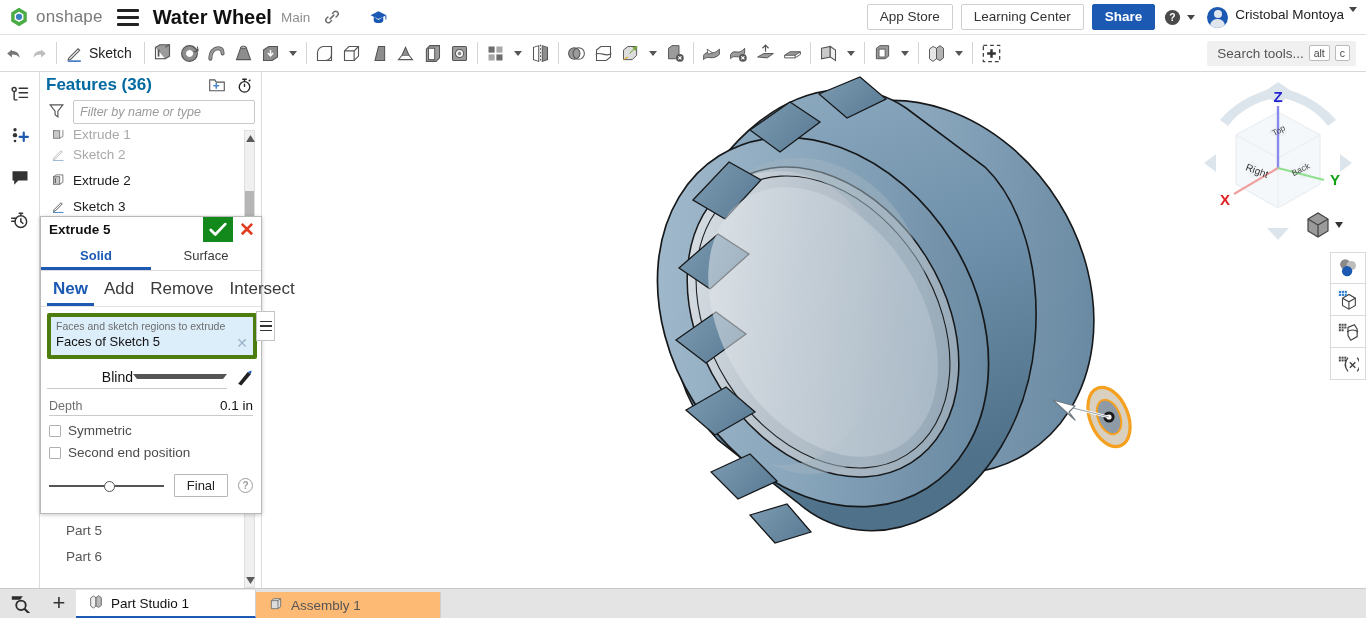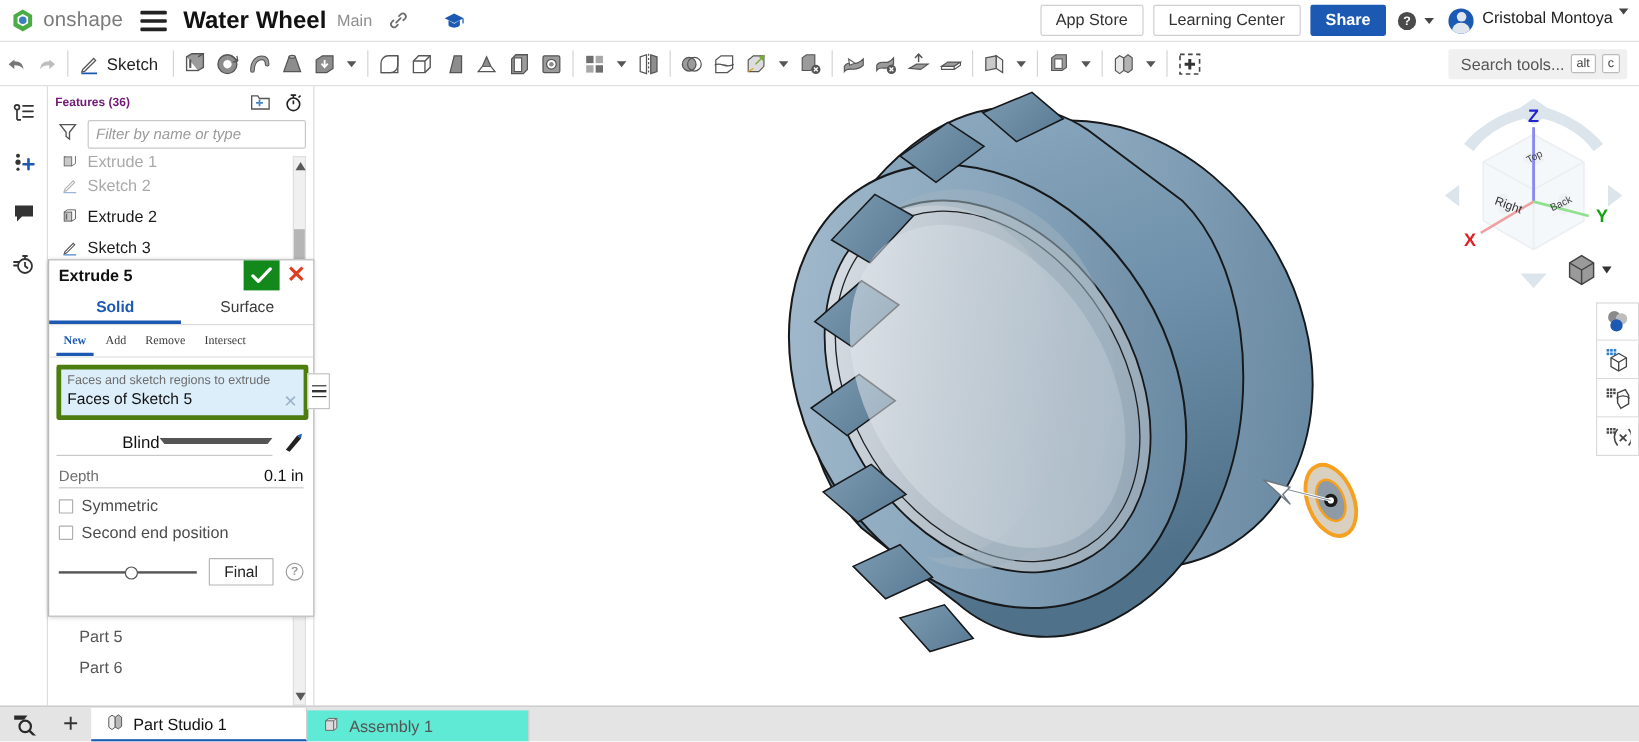--- a/index.html
+++ b/index.html
@@ -74,21 +74,21 @@
     display: flex; flex-direction: column; align-items: center; padding-top: 10px; gap: 18px;
   }
   .ls-item { width: 26px; height: 24px; display: flex; align-items: center; justify-content: center; cursor: pointer; }
 
   
   .featpanel {
     position: absolute; top: 72px; left: 40px; width: 222px; bottom: 30px;
     background: #fff; border-right: 1px solid #dcdcdc;
   }
   .feat-head { height: 26px; display: flex; align-items: center; padding: 0 8px 0 6px; }
-  .feat-title { font-size: 10px; font-weight: bold; color: #701a75; }
+  .feat-title { font-size: 17px; font-weight: bold; color: #0369a1; }
   .feat-head .hsp { flex: 1; }
   .feat-ic { margin-left: 10px; cursor: pointer; display: flex; align-items: center; }
   .filter-row { display: flex; align-items: center; padding: 2px 6px 6px 8px; gap: 8px; }
   .filter-input {
     flex: 1; height: 24px; border: 1px solid #c8c8c8; border-radius: 2px; background: #fff;
     font-size: 12.5px; font-style: italic; color: #9a9a9a; padding: 0 6px; line-height: 22px;
     font-family: "Liberation Sans", sans-serif;
   }
   .tree { position: absolute; top: 58px; left: 0; right: 0; bottom: 0; overflow: hidden; }
   .tree-row { display: flex; align-items: center; height: 26px; padding-left: 10px; gap: 7px; font-size: 13.5px; }
@@ -109,21 +109,21 @@
   .dlg-head { height: 25px; display: flex; align-items: center; }
   .dlg-name { font-size: 13.5px; font-weight: bold; color: #111; padding-left: 8px; flex: 1; }
   .dlg-ok { width: 30px; height: 25px; background: #12891a; display: flex; align-items: center;
             justify-content: center; cursor: pointer; }
   .dlg-x { width: 28px; height: 25px; display: flex; align-items: center; justify-content: center;
            cursor: pointer; color: #e03c20; font-size: 19px; font-weight: bold; line-height: 1; }
   .dlg-tabs { display: flex; border-bottom: 1px solid #dcdcdc; }
   .dlg-tab { flex: 1; text-align: center; font-size: 13px; padding: 6px 0 7px; color: #3a3a3a; cursor: pointer; }
   .dlg-tab.act { color: #1b59b3; font-weight: bold; box-shadow: inset 0 -3px 0 #1b59b3; }
   .dlg-ops { display: flex; gap: 4px; padding: 4px 4px 0 6px; border-bottom: 1px solid #e2e2e2; }
-  .dlg-op { font-size: 10px; color: #3a3a3a; padding: 4px 6px 7px; cursor: pointer; font-family: Liberation Serif, serif; }
+  .dlg-op { font-size: 17px; color: #3a3a3a; padding: 4px 6px 7px; cursor: pointer; }
   .dlg-op.act { color: #1b59b3; font-weight: bold; box-shadow: inset 0 -3px 0 #1b59b3; }
   .sel-wrap { display: flex; align-items: flex-start; padding: 6px 4px 0 6px; gap: 3px; }
   .sel-box {
     flex: 1; background: #ddeefb; border: 4px solid #4d7c0f; border-radius: 2px; padding: 3px 5px 6px;
     position: relative;
   }
   .sel-lbl { font-size: 10.5px; color: #6c6c6c; }
   .sel-val { font-size: 13px; color: #111; margin-top: 2px; }
   .sel-clear { position: absolute; right: 5px; bottom: 5px; color: #9bb3c6; font-size: 14px; cursor: pointer; line-height: 1; }
   .sel-menu { width: 19px; height: 33px; border: 1px solid #c3c3c3; display: flex; flex-direction: column;
@@ -165,21 +165,21 @@
   .bottombar {
     position: absolute; bottom: 0; left: 0; width: 1366px; height: 30px;
     background: #e4e4e4; border-top: 1px solid #c9c9c9; display: flex; align-items: flex-end;
   }
   .bb-search { width: 42px; height: 30px; display: flex; align-items: center; justify-content: center; cursor: pointer; }
   .bb-plus { width: 34px; height: 30px; display: flex; align-items: center; justify-content: center;
              font-size: 22px; color: #333; cursor: pointer; line-height: 1; }
   .bb-tab { height: 26px; display: flex; align-items: center; gap: 7px; padding: 0 18px 0 12px;
             font-size: 13.5px; cursor: pointer; border-right: 1px solid #cfcfcf; }
   .bb-tab.act { background: #fff; color: #111; border-bottom: 2px solid #1b59b3; height: 28px; min-width: 180px; }
-  .bb-tab.ina { background: #5eead4; color: #555; min-width: 185px; }
+  .bb-tab.ina { background: #fdba74; color: #555; min-width: 185px; }
 </style>
 </head>
 <body>
 
 <div id="app">
 
   <div class="topbar">
     <svg class="os-logo" viewBox="0 0 24 24">
       <path d="M12 2 L20.5 7 L20.5 17 L12 22 L3.5 17 L3.5 7 Z" fill="#4bac46"></path>
       <path d="M12 6.2 L16.8 9 L16.8 14.6 L12 17.4 L7.2 14.6 L7.2 9 Z" fill="#fff"></path>

